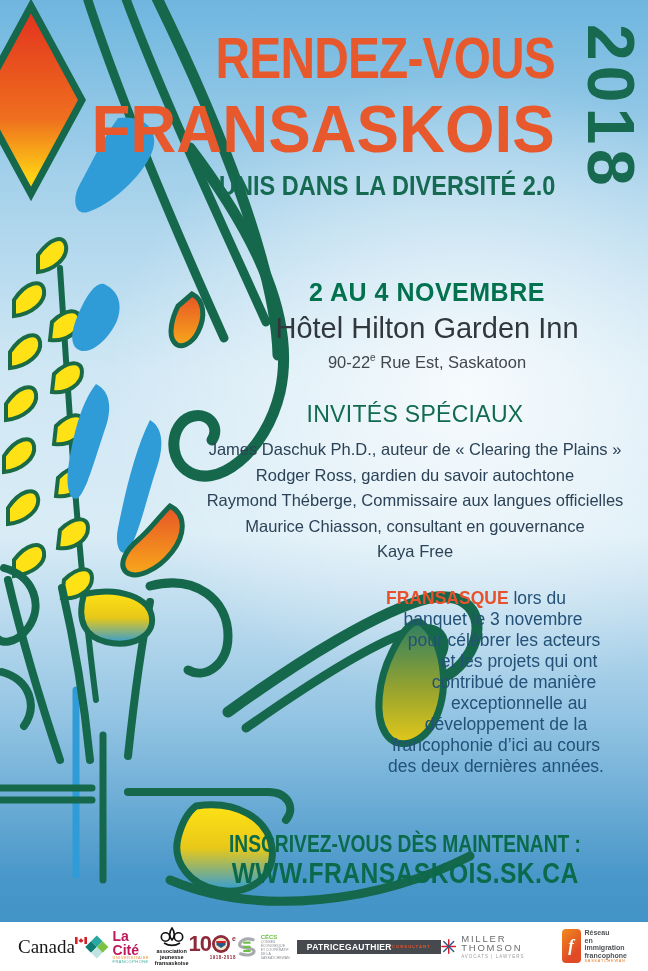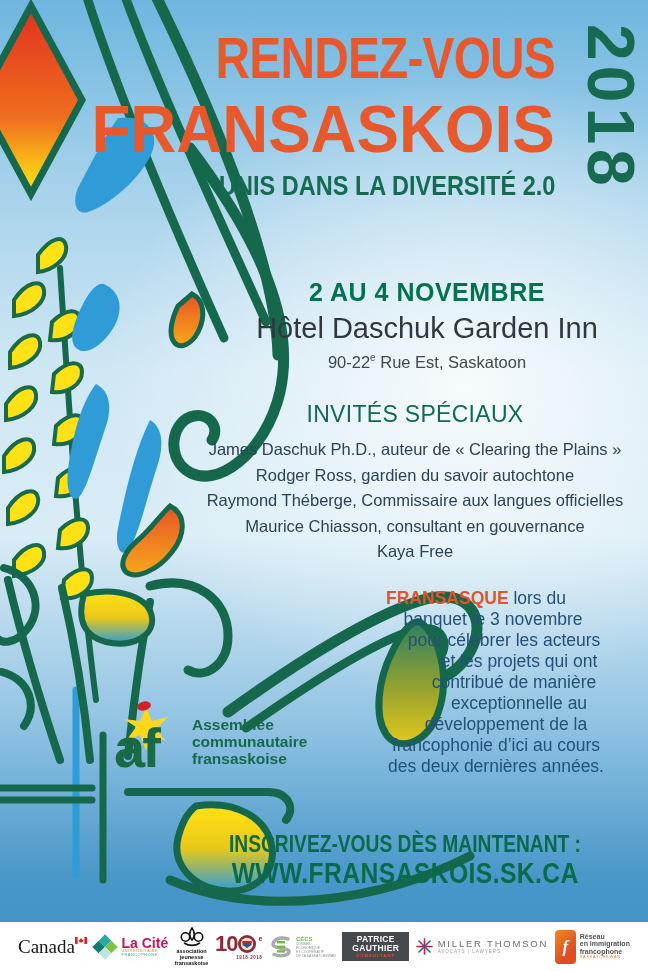--- a/index.html
+++ b/index.html
@@ -66,21 +66,21 @@
   .ajf{flex-direction:column;line-height:1;}
   .ajf-text{color:#111;font-size:5.5px;font-weight:700;text-align:center;line-height:6px;margin-top:1px;}
   .cent{flex-direction:column;line-height:1;}
   .cent-row{display:flex;align-items:center;}
   .cent-num{color:#8E2A3A;font-size:22px;font-weight:700;letter-spacing:-1px;}
   .cent-sup{color:#8E2A3A;font-size:7px;font-weight:700;margin:-10px 0 0 1px;}
   .cent-years{color:#8E2A3A;font-size:4.5px;font-weight:700;letter-spacing:.5px;align-self:flex-end;margin-top:1px;}
   .cecs-text{margin-left:3px;line-height:1;}
   .cecs-acr{color:#6CBE45;font-size:6px;font-weight:700;}
   .cecs-sub{color:#8A8E91;font-size:3.5px;line-height:4px;}
-  .patrice{flex-direction:column;background:#46494E;padding:3px 10px 2px;line-height:1;}
+  .patrice{flex-direction:row;background:#46494E;padding:3px 10px 2px;line-height:1;}
   .patrice-line{color:#FFF;font-size:8.5px;font-weight:700;letter-spacing:.3px;line-height:9px;}
   .patrice-sub{color:#E8512B;font-size:4.3px;font-weight:700;letter-spacing:1px;margin-top:1px;}
   .miller-text{margin-left:5px;line-height:1;}
   .miller-name{color:#6A6C6E;font-size:9.5px;letter-spacing:1.8px;}
   .miller-sub{color:#9A9C9E;font-size:4.5px;letter-spacing:1px;margin-top:2px;}
   .rif-badge{width:21px;height:34px;border-radius:4px;background:linear-gradient(135deg,#F08A1D,#E04B26 70%);
     display:flex;align-items:center;justify-content:center;}
   .rif-f{color:#FFF;font-family:"Liberation Serif",serif;font-style:italic;font-size:17px;font-weight:700;}
   .rif-text{margin-left:4px;line-height:1;}
   .rif-line{color:#4F5255;font-size:7px;font-weight:700;line-height:7.5px;}
@@ -179,21 +179,21 @@
     <div class="title-1"><span class="cond">RENDEZ-VOUS</span></div>
     <div class="title-2"><span class="cond">FRANSASKOIS</span></div>
     <div class="subtitle"><span class="cond">UNIS DANS LA DIVERSITÉ 2.0</span></div>
   </div>
   <div class="year-wrap">
     <span class="year">2018</span>
   </div>
 
   <div class="date-block">
     <div class="dates">2 AU 4 NOVEMBRE</div>
-    <div class="venue">Hôtel Daschuk Garden Inn</div>
+    <div class="venue">Hôtel Hilton Garden Inn</div>
     <div class="address"><span>90-22</span><sup>e</sup><span> Rue Est, Saskatoon</span></div>
   </div>
 
   <div class="invites-block">
     <div class="invites-heading">INVITÉS SPÉCIAUX</div>
     <div class="invites-list">
       <div class="invite-line">James Daschuk Ph.D., auteur de « Clearing the Plains »</div>
       <div class="invite-line">Rodger Ross, gardien du savoir autochtone</div>
       <div class="invite-line">Raymond Théberge, Commissaire aux langues officielles</div>
       <div class="invite-line">Maurice Chiasson, consultant en gouvernance</div>
@@ -206,32 +206,20 @@
     <div class="gala-line">banquet le 3 novembre</div>
     <div class="gala-line">pour célébrer les acteurs</div>
     <div class="gala-line">et les projets qui ont</div>
     <div class="gala-line">contribué de manière</div>
     <div class="gala-line">exceptionnelle au</div>
     <div class="gala-line">développement de la</div>
     <div class="gala-line">francophonie d’ici au cours</div>
     <div class="gala-line">des deux dernières années.</div>
   </div>
 
-  <div class="acf">
-    <svg width="72" height="80" viewBox="0 0 72 80">
-      <polygon points="34,6 40,20 56,16 44,28 54,40 38,34 34,50 28,34 14,40 24,26 12,18 28,20" fill="#FFD81E"></polygon>
-      <ellipse cx="32" cy="5" rx="7" ry="4.5" fill="#D42027" transform="rotate(-15 32 5)"></ellipse>
-      <text x="2" y="66" font-size="56" font-weight="bold" fill="#1A6B45" letter-spacing="-3" font-family="Liberation Sans, sans-serif">af</text>
-    </svg>
-    <div class="acf-text">
-      <div>Assemblée</div>
-      <div>communautaire</div>
-      <div>fransaskoise</div>
-    </div>
-  </div>
 
   <div class="register-block">
     <div class="reg-1"><span class="cond">INSCRIVEZ-VOUS DÈS MAINTENANT :</span></div>
     <div class="reg-2"><span class="cond">WWW.FRANSASKOIS.SK.CA</span></div>
   </div>
 
   <div class="sponsors">
     <div class="sponsor canada">
       <span>Canada</span>
       <svg class="flag" width="12" height="7" viewBox="0 0 12 7">

